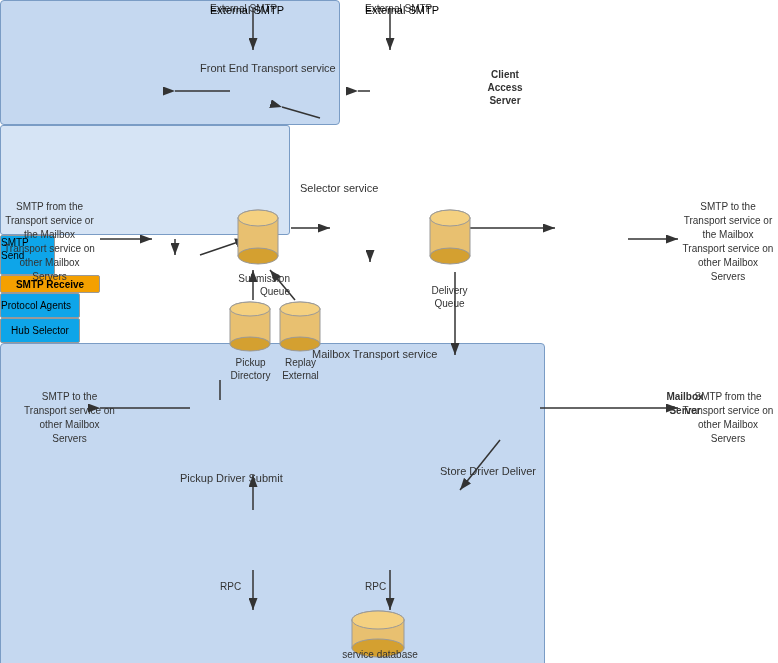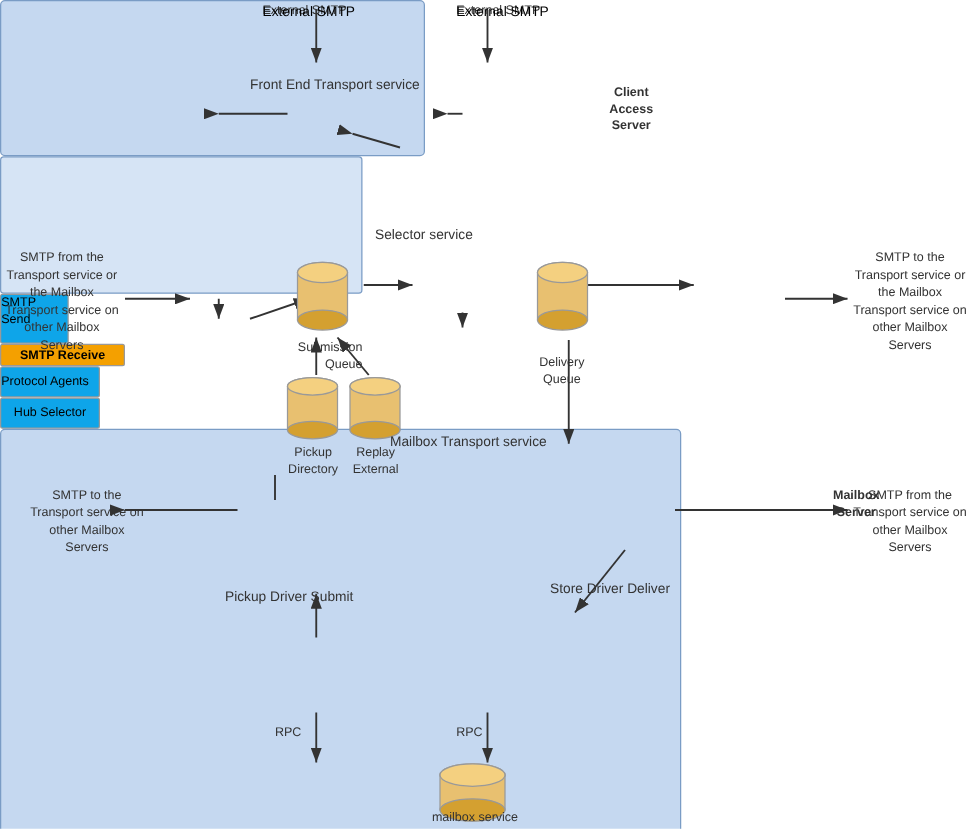--- a/index.html
+++ b/index.html
@@ -231,18 +231,18 @@
   <div class="label-text" style="left:365px; top:580px;">RPC</div>
 
   <div class="cylinder" style="left:350px; top:610px; width:56px; height:50px;">
     <svg width="56" height="50" viewBox="0 0 56 50">
       <ellipse cx="28" cy="10" rx="26" ry="9" fill="#E8C070" stroke="#999" stroke-width="1"></ellipse>
       <rect x="2" y="10" width="52" height="28" fill="#E8C070" stroke="#999" stroke-width="1"></rect>
       <ellipse cx="28" cy="38" rx="26" ry="9" fill="#D4A030" stroke="#999" stroke-width="1"></ellipse>
       <ellipse cx="28" cy="10" rx="26" ry="9" fill="#F4D080" stroke="#999" stroke-width="1"></ellipse>
     </svg>
   </div>
-  <div class="label-text" style="left:320px; top:648px; width:120px; text-align:center;">mailbox service</div>
+  <div class="label-text" style="left:320px; top:648px; width:120px; text-align:center;">service database</div>
 
   <span style="position:absolute; left:210px; top:4px; font-size:11px;">External SMTP</span>
   <span style="position:absolute; left:365px; top:4px; font-size:11px;">External SMTP</span>
 
 </div>
 
 </body></html>

